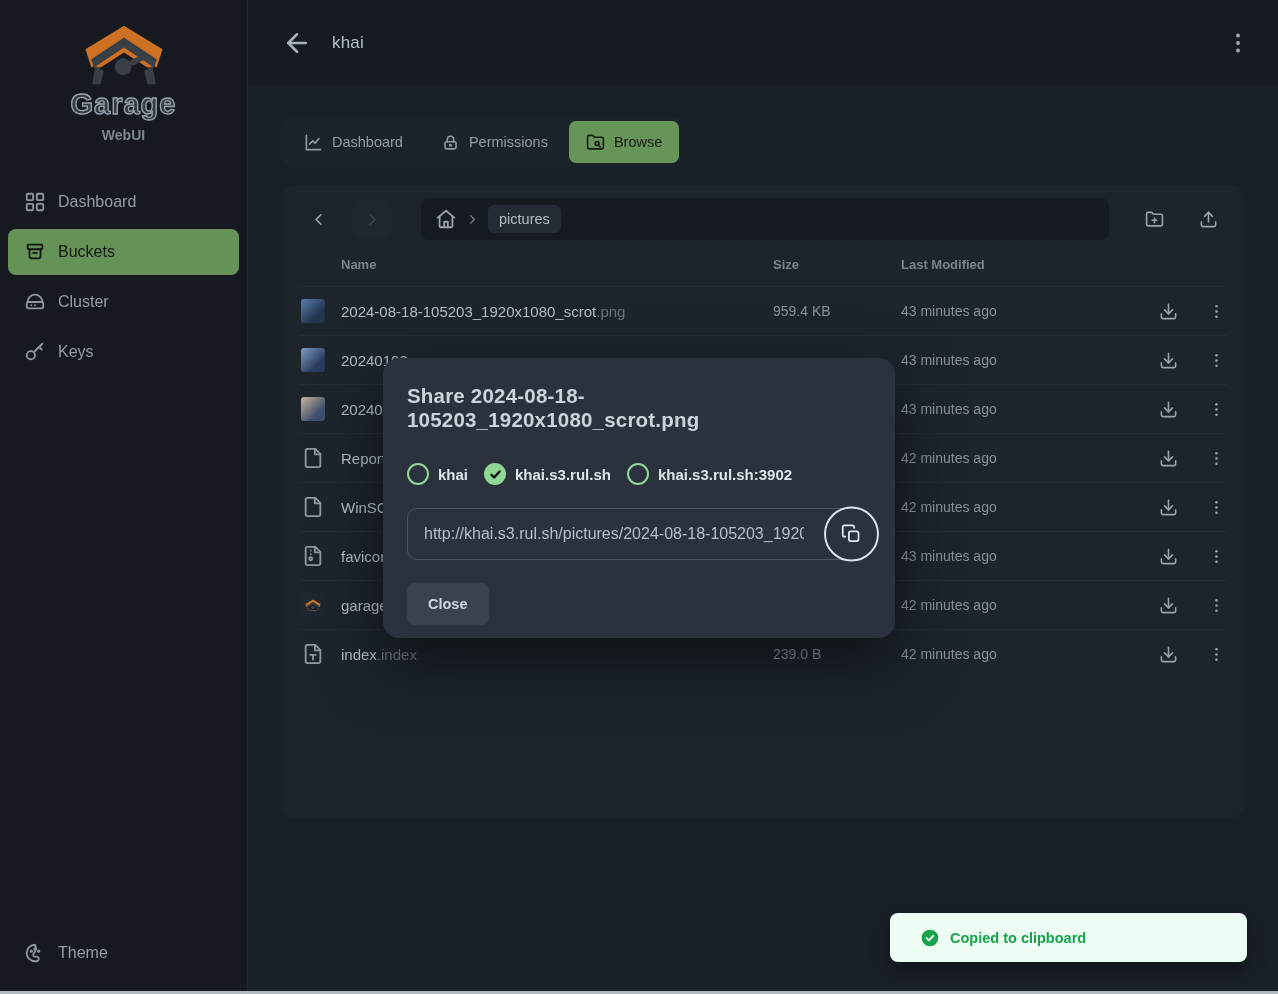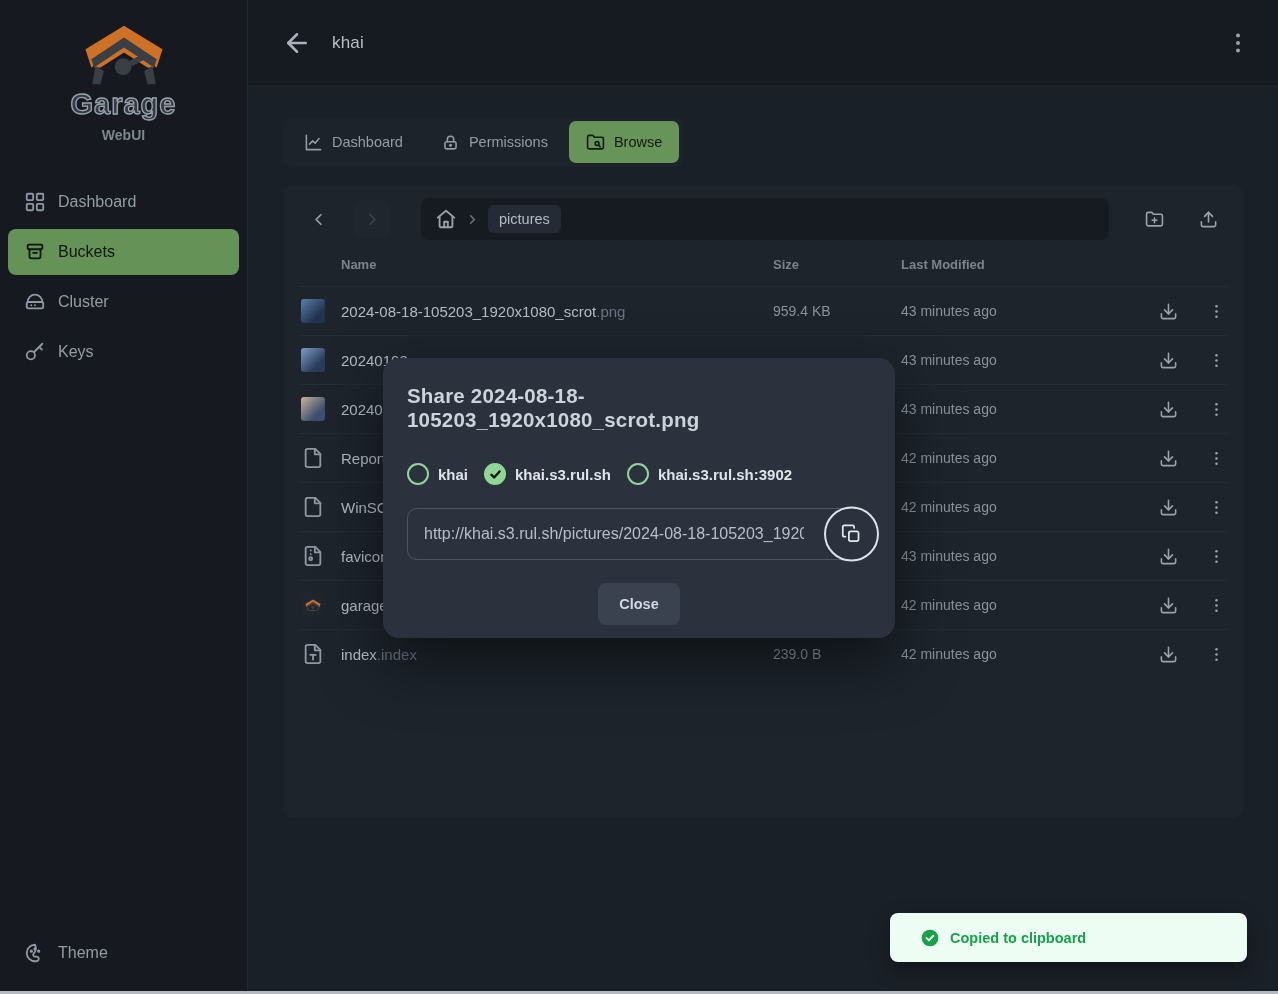--- a/index.html
+++ b/index.html
@@ -126,21 +126,21 @@
     border-radius:10px; color:#b6bec8; font-size:16px; font-family:inherit;
     padding:0 48px 0 16px; outline:none;
   }
   .copy-btn {
     position:absolute; right:-8px; top:50%; transform:translateY(-50%);
     width:55px; height:55px; border-radius:50%; border:2px solid #dde3ea;
     background:#2b323d; color:#e2e8ef; cursor:pointer;
     display:flex; align-items:center; justify-content:center;
   }
   .copy-btn .ic { width:21px; height:21px; }
-  .modal-footer { display:flex; justify-content:center; margin-top:23px; }
+  .modal-footer { display:flex; justify-content:flex-start; margin-top:23px; }
   .close-btn {
     background:#3a4250; border:none; border-radius:8px; padding:13px 21px;
     color:#d2d8df; font-size:14.5px; font-weight:700; cursor:pointer; font-family:inherit;
   }
 
   
   .toast {
     position:absolute; right:31px; bottom:32px; width:357px; height:49px;
     background:#edfdf3; border-radius:8px; display:flex; align-items:center;
     padding:0 30px; gap:10px; box-shadow:0 8px 20px rgba(0,0,0,.35); z-index:30;

